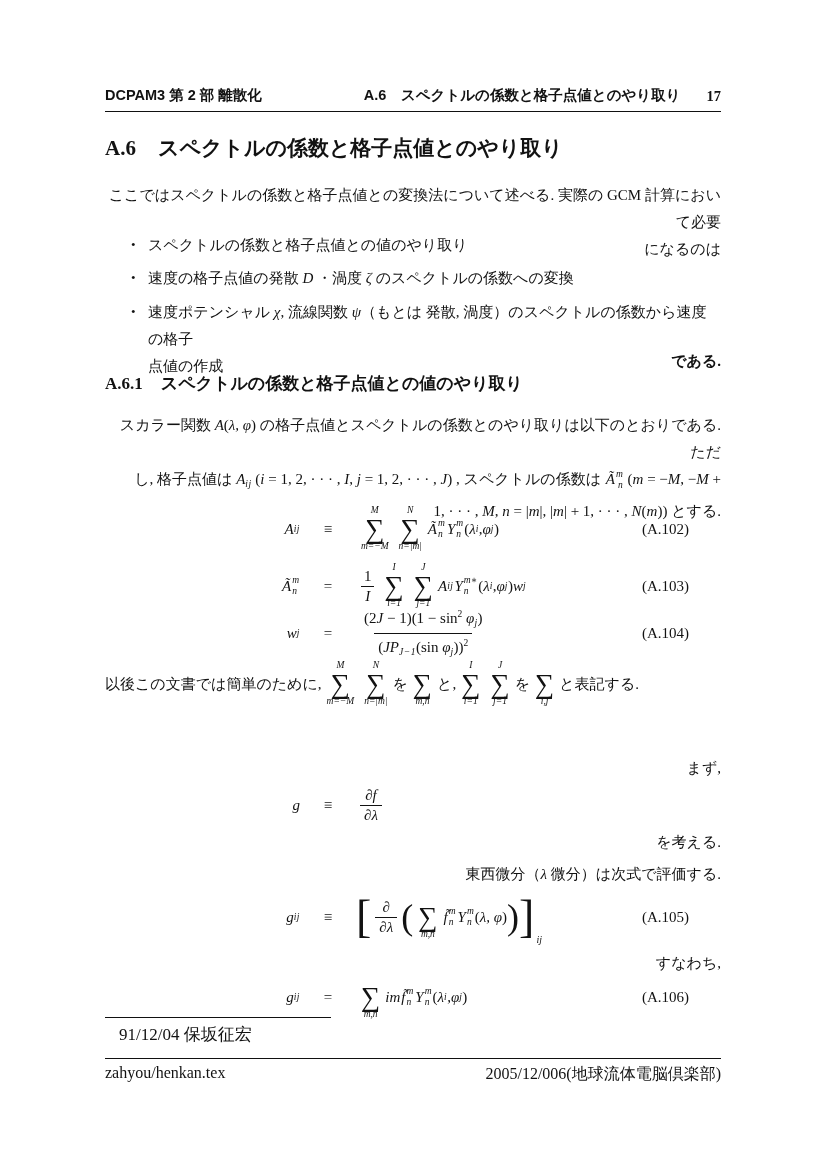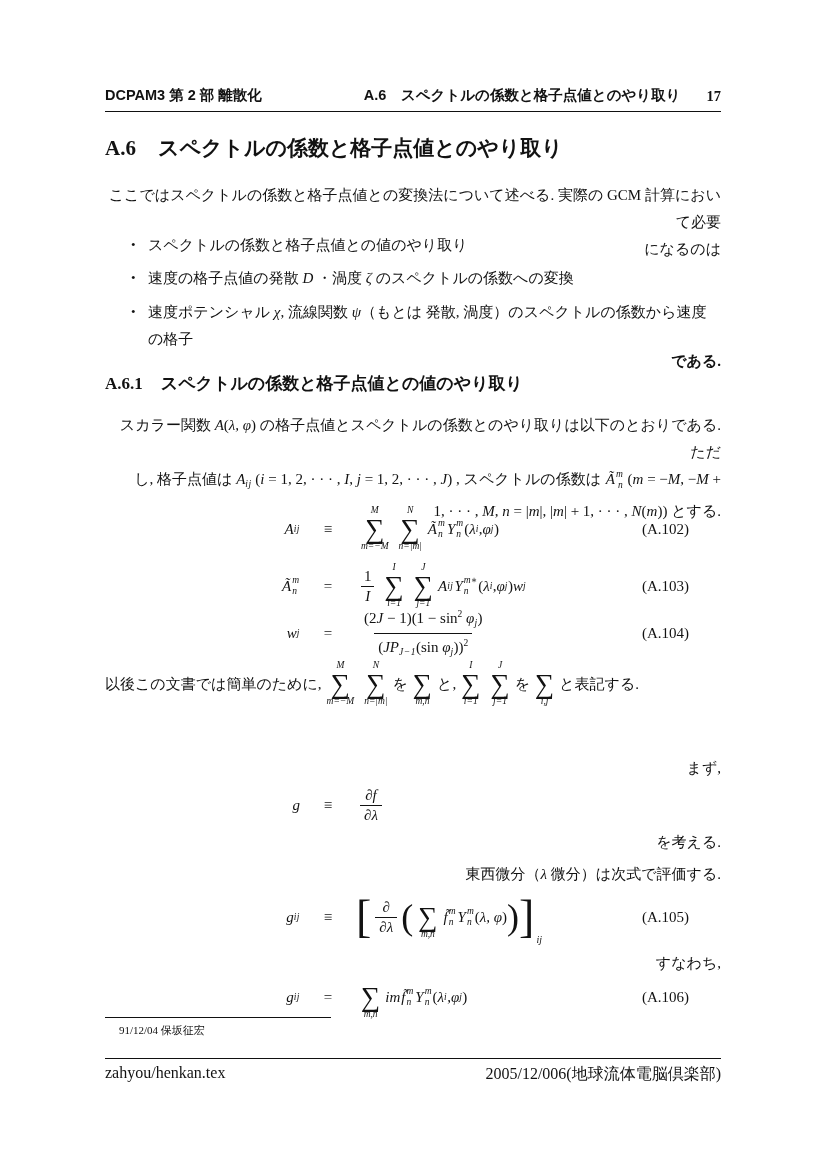--- a/index.html
+++ b/index.html
@@ -47,21 +47,21 @@
   
   .eq{left:105px;width:616px;display:flex;align-items:center;}
   .eq-grid{display:flex;align-items:center;width:100%;}
   .eq-lhs{width:195px;display:inline-flex;justify-content:flex-end;align-items:center;}
   .eq-rel{width:56px;text-align:center;flex:none;}
   .eq-rhs{display:inline-flex;align-items:center;}
   .eqlabel{position:absolute;right:32px;font-size:15px;}
   .simp{left:105px;width:616px;display:flex;align-items:center;flex-wrap:nowrap;}
   
   .fnrule{left:105px;top:1017px;width:226px;border-top:1px solid #111;height:0;}
-  .footnote{left:119px;top:1023px;font-size:11px;}
+  .footnote{left:119px;top:1023px;font-size:17px;}
   .ftrule{left:105px;top:1058px;width:616px;border-top:1px solid #111;height:0;}
   .footer{left:105px;top:1064px;width:616px;display:flex;justify-content:space-between;
           font-size:16px;}
 </style>
 </head>
 <body>
 
 <div class="page">
 
   <div class="abs hdr">
@@ -86,20 +86,21 @@
     <span><span>スペクトルの係数と格子点値との値のやり取り</span></span>
   </div>
   <div class="abs bullet" style="top:265px;">
     <span class="dot">•</span>
     <span><span>速度の格子点値の発散 </span><span class="it">D</span><span> ・渦度 </span><span class="it">ζ</span><span> のスペクトルの係数への変換</span></span>
   </div>
   <div class="abs bullet" style="top:299px;">
     <span class="dot">•</span>
     <div>
       <div><span>速度ポテンシャル </span><span class="it">χ</span><span>, 流線関数 </span><span class="it">ψ</span><span>（もとは 発散, 渦度）のスペクトルの係数から速度の格子</span></div>
+      <div><span>点値の作成</span></div>
     </div>
   </div>
 
   <div class="abs par" style="top:348px;font-weight:bold;">である.</div>
 
   <div class="abs h2" style="top:372px;">
     <span class="hno">A.6.1</span><span>スペクトルの係数と格子点値との値のやり取り</span>
   </div>
 
   <div class="abs par" style="top:412px;">

